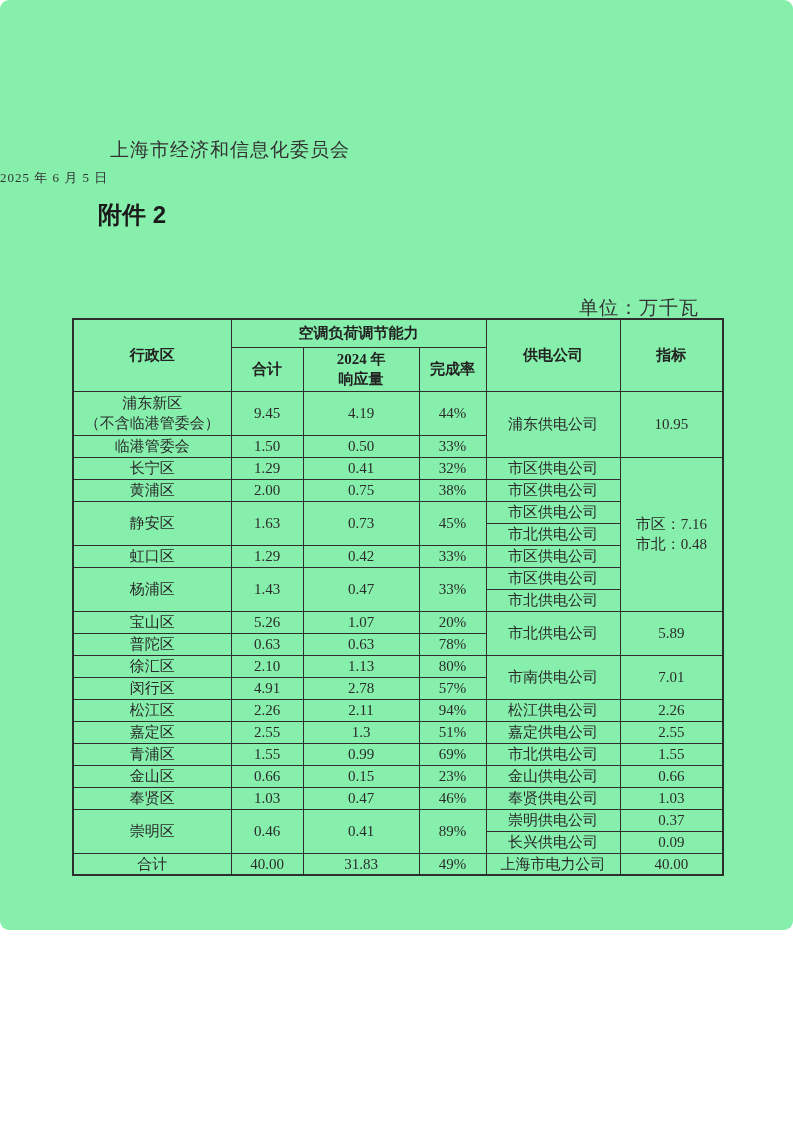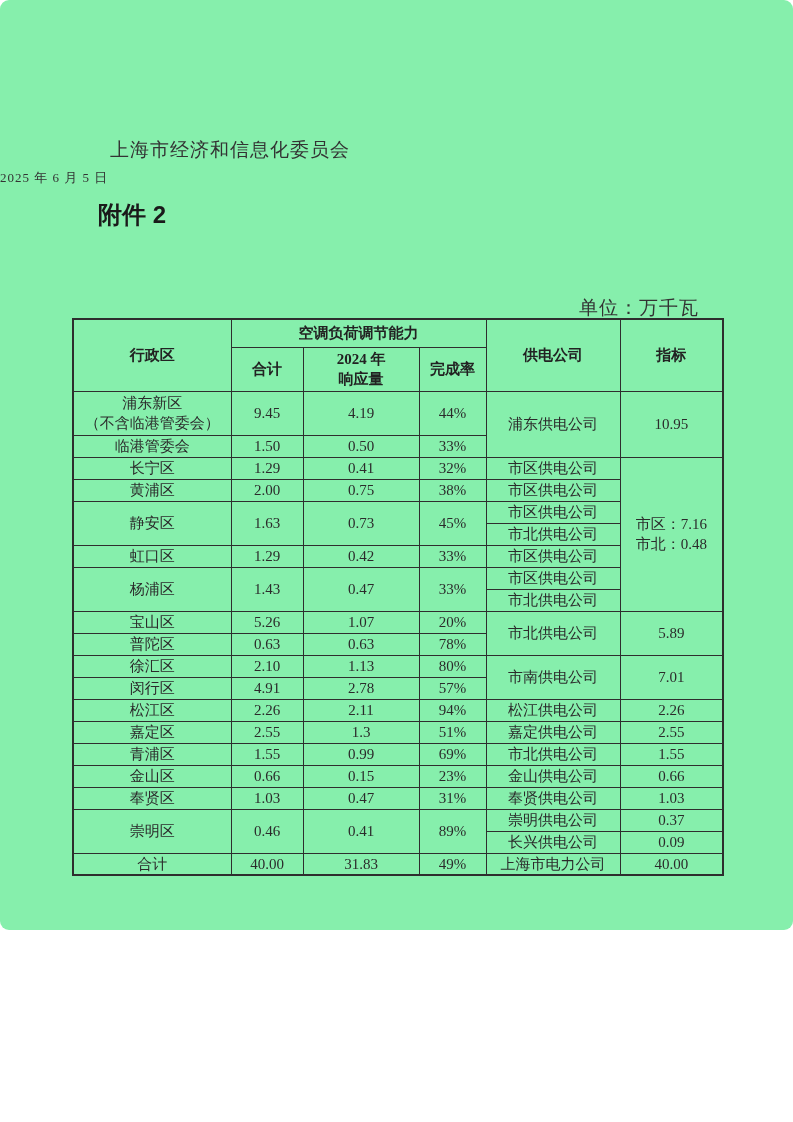--- a/index.html
+++ b/index.html
@@ -254,21 +254,21 @@
         <td>0.15</td>
         <td>23%</td>
         <td>金山供电公司</td>
         <td>0.66</td>
       </tr>
 
       <tr class="row">
         <td>奉贤区</td>
         <td>1.03</td>
         <td>0.47</td>
-        <td>31%</td>
+        <td>46%</td>
         <td>奉贤供电公司</td>
         <td>1.03</td>
       </tr>
 
       <tr class="row">
         <td rowspan="2">崇明区</td>
         <td rowspan="2">0.46</td>
         <td rowspan="2">0.41</td>
         <td rowspan="2">89%</td>
         <td>崇明供电公司</td>

